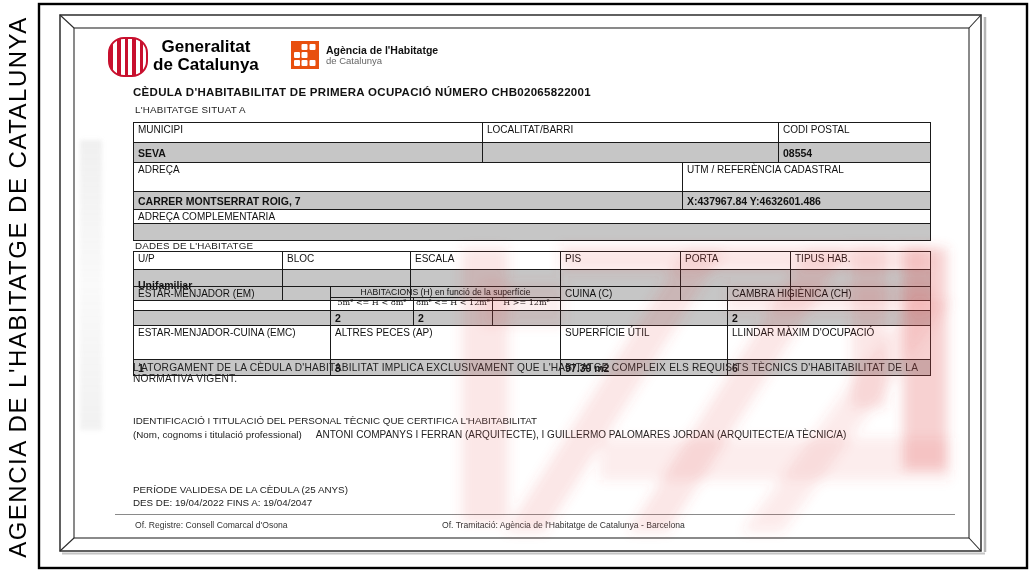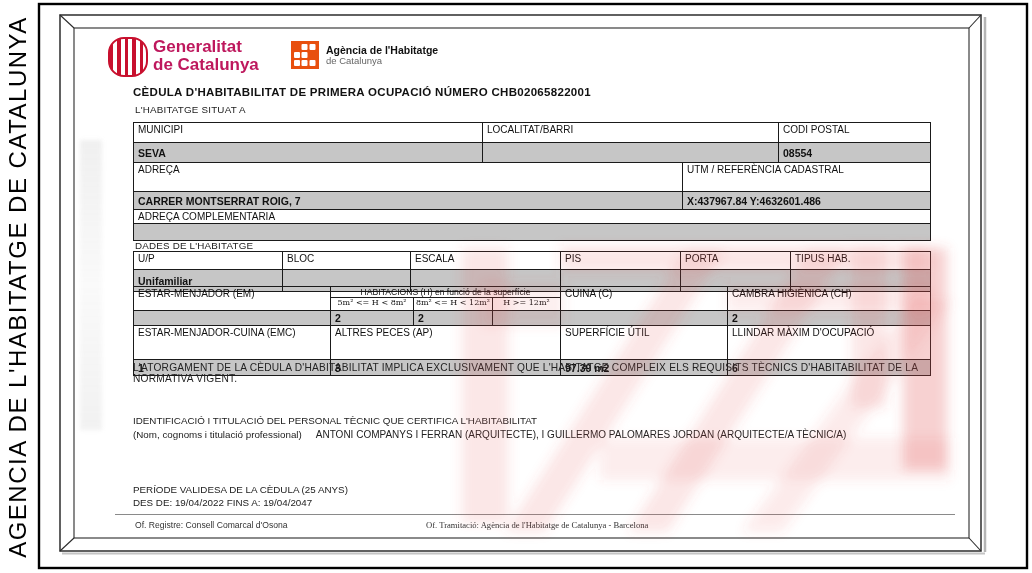--- a/index.html
+++ b/index.html
@@ -13,21 +13,21 @@
 
   
   .left-ghost{position:absolute;left:80px;top:140px;width:22px;height:290px;
               background:linear-gradient(180deg,rgba(170,170,170,.18),rgba(190,190,190,.08),rgba(170,170,170,.16));
               filter:blur(2px);}
 
   
   .gen-logo{position:absolute;left:108px;top:37px;width:36px;height:36px;border-radius:40%;
             border:2px solid #c8102e;
             background:repeating-linear-gradient(90deg,#c8102e 0 3.5px,#fff 3.5px 7.5px);}
-  .gen-text{position:absolute;left:153px;top:38px;font-weight:bold;font-size:17px;line-height:1.05;color:#be185d;}
+  .gen-text{position:absolute;left:153px;top:38px;font-weight:bold;font-size:17px;line-height:1.05;color:#000000;text-align:center;}
   .ag-logo{position:absolute;left:291px;top:41px;width:28px;height:28px;}
   .ag-text{position:absolute;left:326px;top:44px;line-height:1.15;}
   .ag-text .l1{font-weight:bold;font-size:10.5px;color:#111;}
   .ag-text .l2{font-size:9.5px;color:#666;}
 
   .doc-title{position:absolute;left:133px;top:86px;width:797px;text-align:left;
              font-weight:bold;font-size:11.5px;letter-spacing:.3px;}
 
   .sec-label{position:absolute;font-size:9.8px;color:#222;letter-spacing:.2px;}
 
@@ -46,21 +46,21 @@
   
   .legal{position:absolute;left:133px;top:363px;width:800px;font-size:10.2px;
          line-height:10.8px;letter-spacing:.2px;color:#222;}
   .tec-head{position:absolute;left:133px;top:415px;font-size:9.8px;color:#222;}
   .tec-line{position:absolute;left:133px;top:429px;font-size:9.8px;color:#222;white-space:nowrap;}
   .tec-line .names{margin-left:14px;font-size:10px;}
   .validity1{position:absolute;left:133px;top:484px;font-size:9.8px;color:#222;}
   .validity2{position:absolute;left:133px;top:497px;font-size:9.8px;color:#222;}
   .sep{position:absolute;left:115px;top:514px;width:840px;height:1px;background:#8a8a8a;}
   .foot1{position:absolute;left:135px;top:520px;font-size:8.6px;color:#333;}
-  .foot2{position:absolute;left:426px;top:520px;font-size:8.6px;color:#333;font-family:Liberation Serif, serif;}
+  .foot2{position:absolute;left:442px;top:520px;font-size:8.6px;color:#333;}
 </style>
 </head>
 <body>
 
 <div class="canvas">
 
   <svg class="layer" width="1032" height="573" viewBox="0 0 1032 573">
     <rect x="39" y="4" width="988" height="564" fill="none" stroke="#000" stroke-width="2.4"></rect>
     <line x1="985" y1="17" x2="985" y2="552" stroke="#b5b5b5" stroke-width="2.5"></line>
     <line x1="62" y1="553.5" x2="985" y2="553.5" stroke="#c4c4c4" stroke-width="2"></line>
@@ -149,21 +149,21 @@
       </colgroup>
     <tbody>
         <tr style="height:18px">
       <td>U/P</td>
       <td>BLOC</td>
       <td>ESCALA</td>
       <td>PIS</td>
       <td>PORTA</td>
       <td>TIPUS HAB.</td>
     </tr>
-    <tr style="height:22px">
+    <tr style="height:31px">
       <td class="val">Unifamiliar</td>
       <td class="val"></td>
       <td class="val"></td>
       <td class="val"></td>
       <td class="val"></td>
       <td class="val"></td>
     </tr>
   </tbody>
     </table>
 

